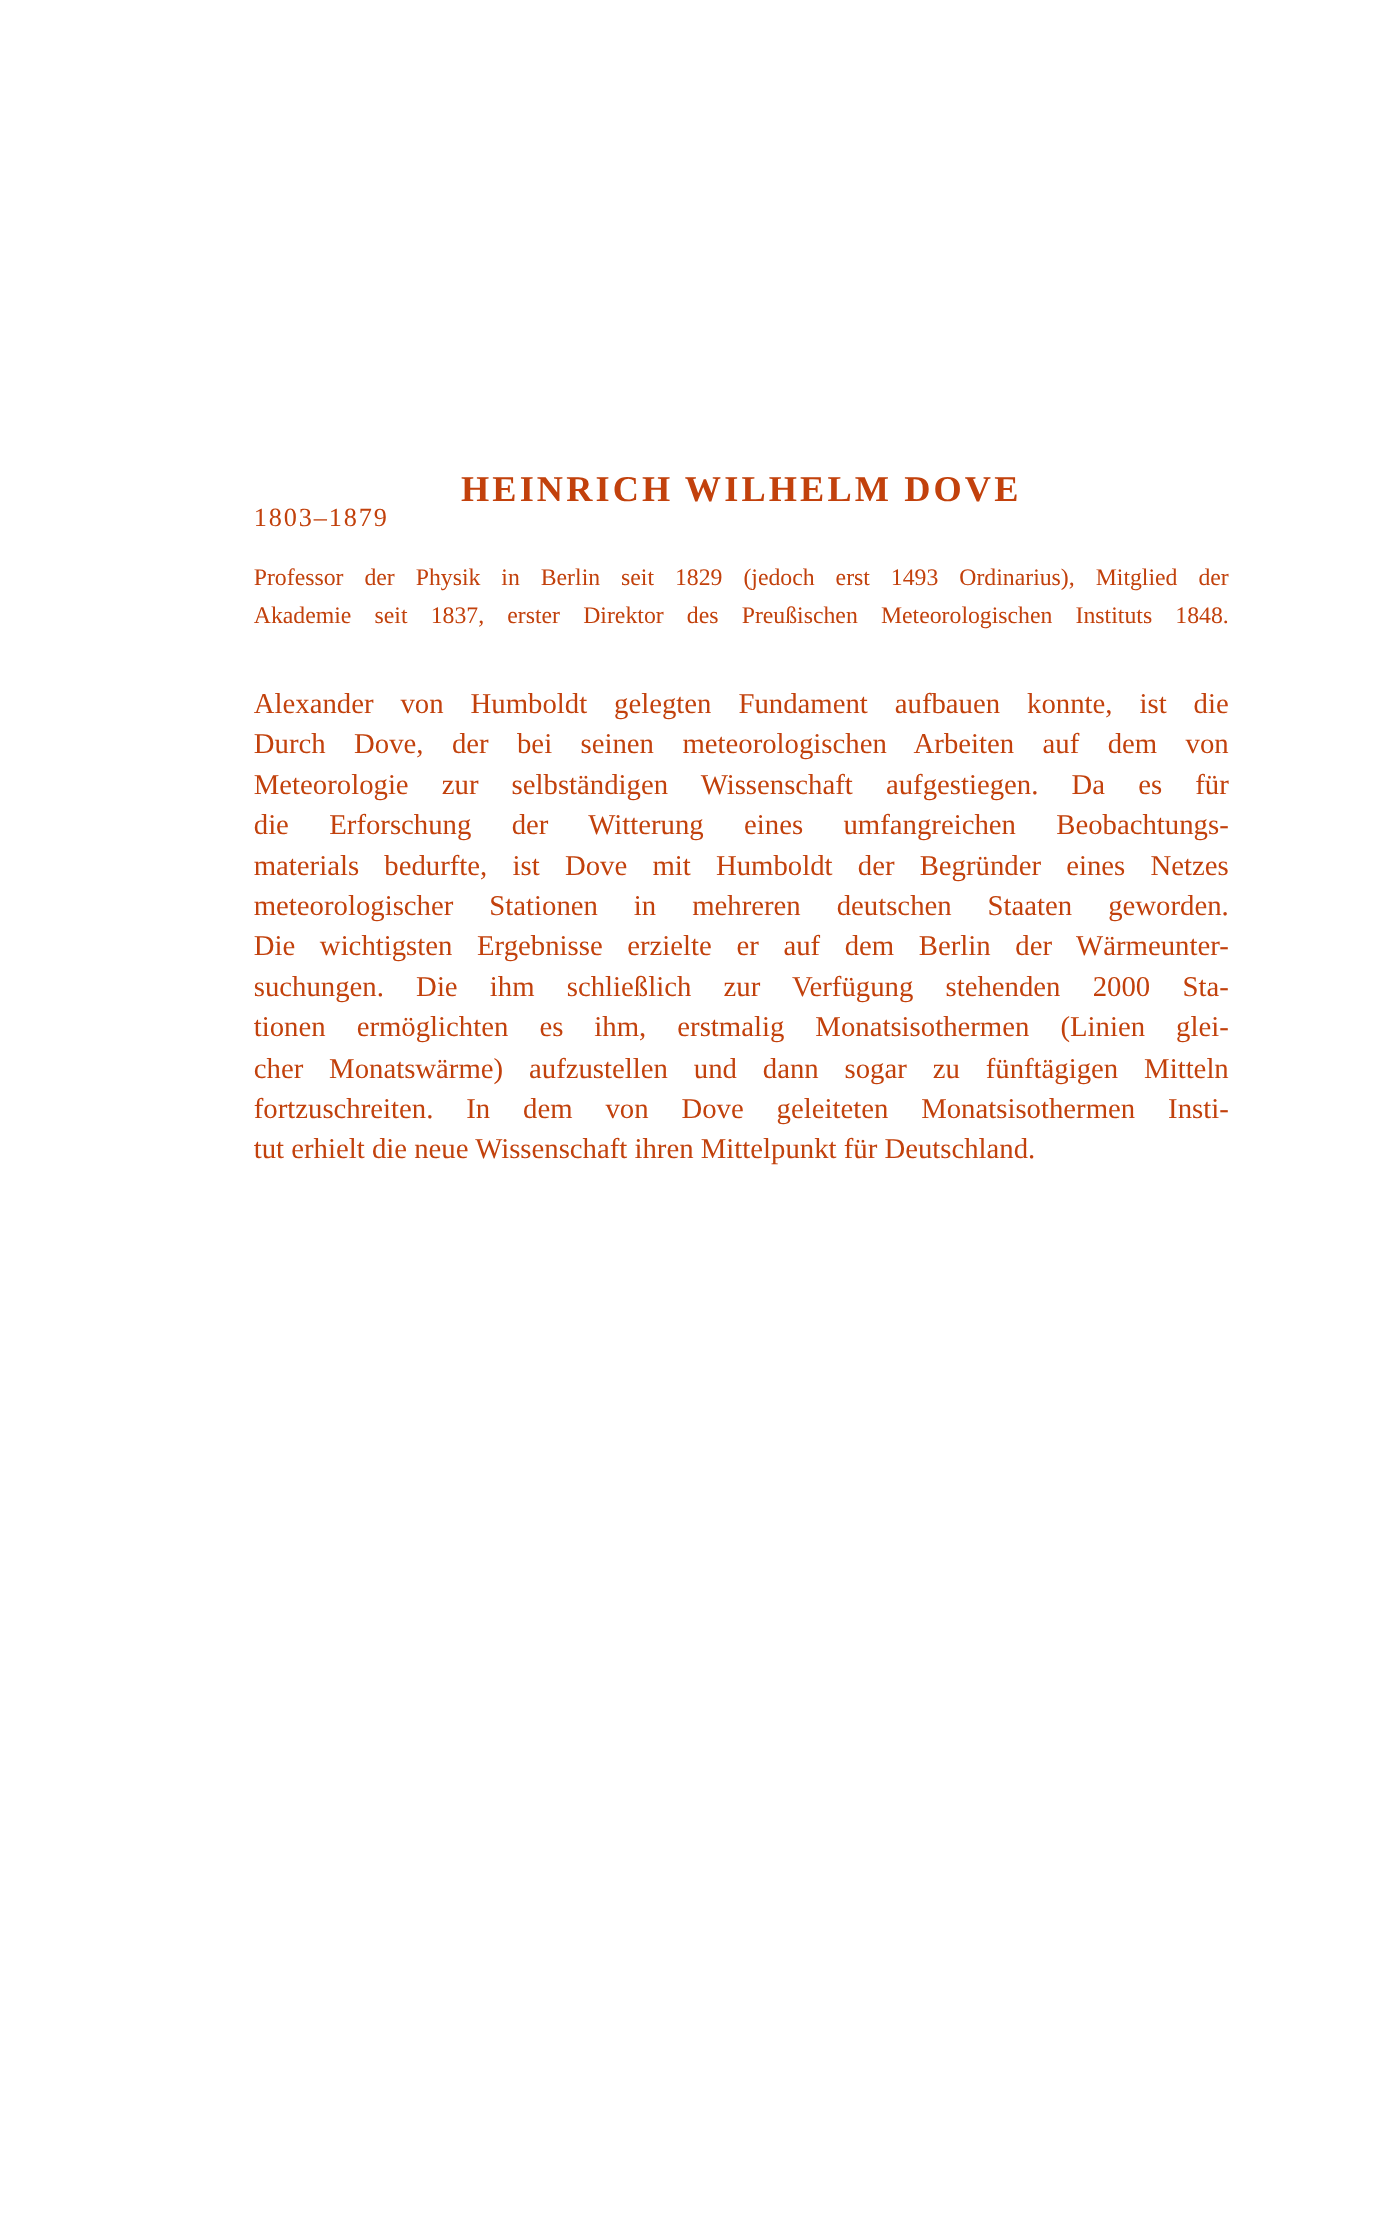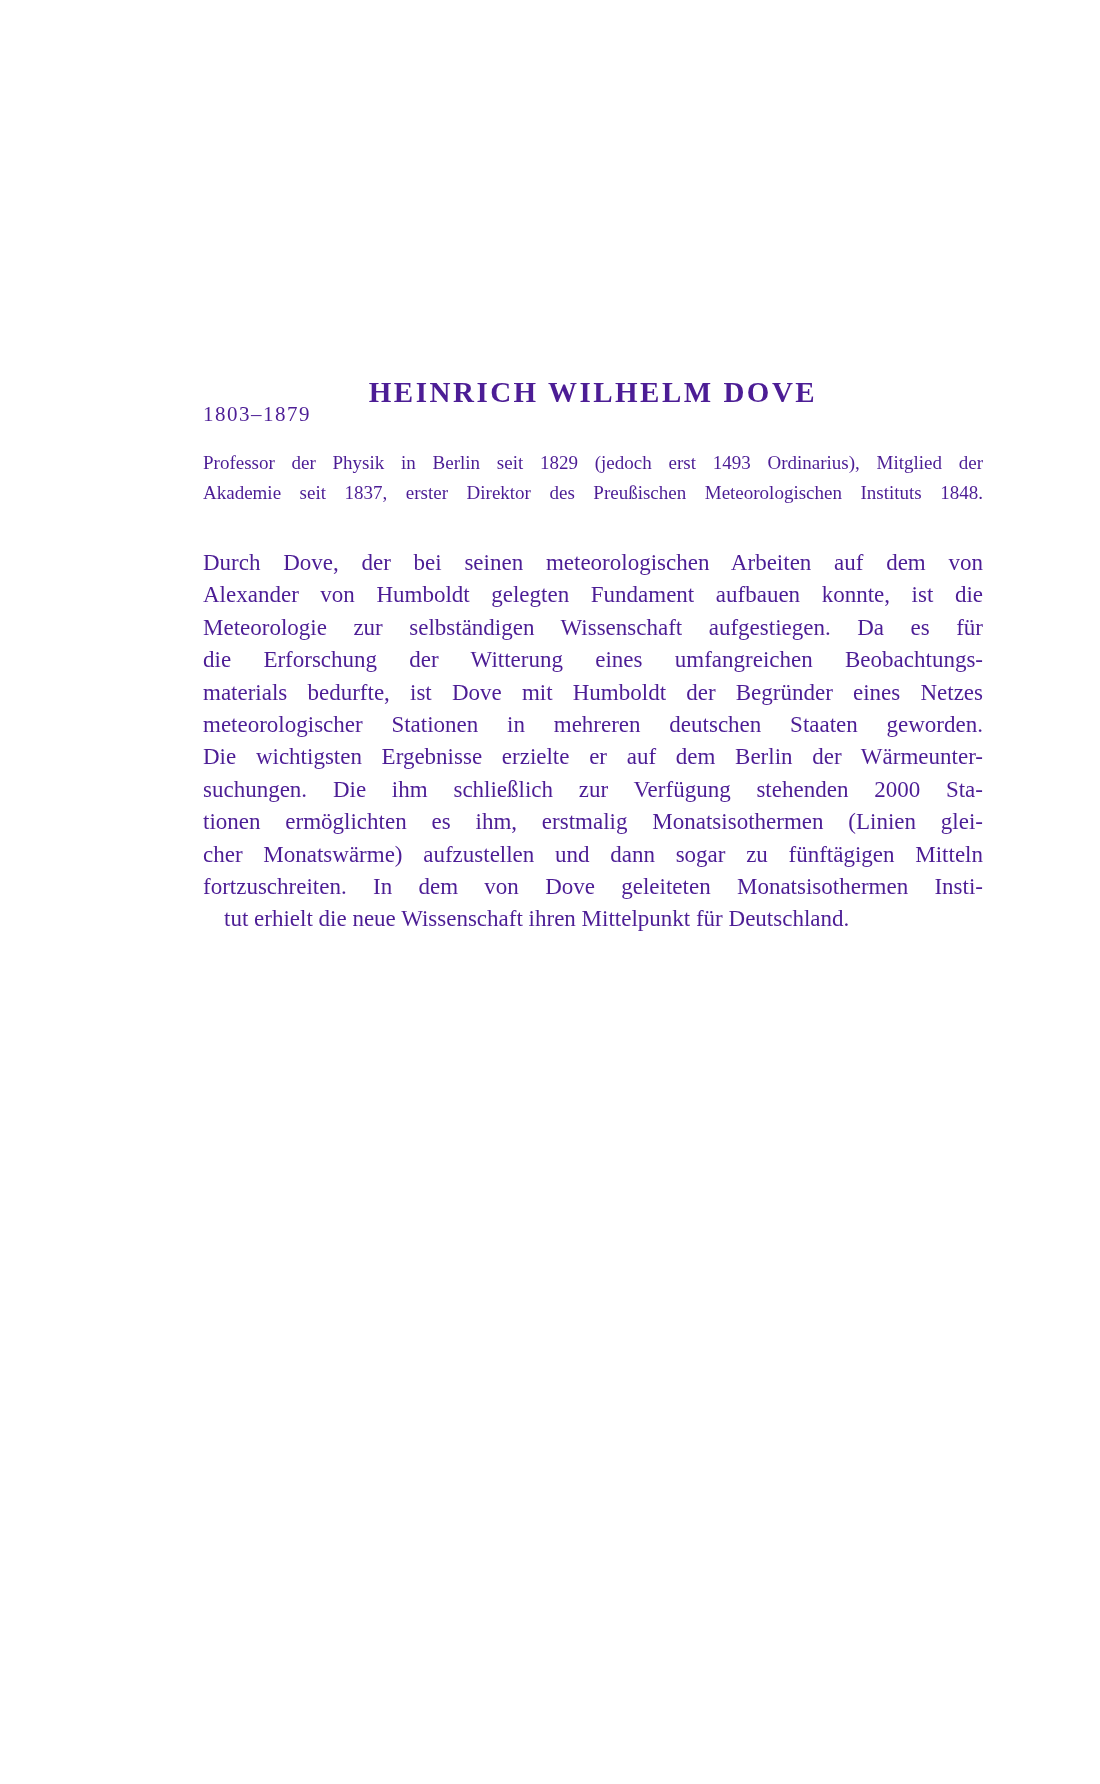--- a/index.html
+++ b/index.html
@@ -5,21 +5,21 @@
   html, body {
     margin: 0;
     padding: 0;
     background: #ffffff;
   }
   .page {
     position: relative;
     width: 1100px;
     height: 1392px;
     background: #ffffff;
-    color: #4c1d95;
+    color: #c2410c;
     font-family: "Liberation Serif", "DejaVu Serif", serif;
     overflow: hidden;
   }
   .content {
     position: absolute;
     left: 203px;
     top: 0;
     width: 780px;
   }
   .title {
@@ -59,21 +59,20 @@
     font-size: 23px;
     line-height: 32.4px;
   }
   .tline {
     text-align: justify;
     text-align-last: justify;
     white-space: normal;
   }
   .tline.lastline {
     text-align-last: left;
-    margin-left: 21px;
   }
   .folio {
     position: absolute;
     left: 80px;
     top: 1645px;
     font-size: 31px;
     line-height: 40px;
   }
 </style>
 </head>
@@ -81,22 +80,22 @@
 
 <div class="page">
   <div class="content">
     <h1 class="title">HEINRICH WILHELM DOVE</h1>
     <div class="dates">1803–1879</div>
     <div class="intro">
         <div class="tline">Professor der Physik in Berlin seit 1829 (jedoch erst 1493 Ordinarius), Mitglied der</div>
         <div class="tline">Akademie seit 1837, erster Direktor des Preußischen Meteorologischen Instituts 1848.</div>
       </div>
     <div class="body-par">
+        <div class="tline">Alexander von Humboldt gelegten Fundament aufbauen konnte, ist die</div>
         <div class="tline">Durch Dove, der bei seinen meteorologischen Arbeiten auf dem von</div>
-        <div class="tline">Alexander von Humboldt gelegten Fundament aufbauen konnte, ist die</div>
         <div class="tline">Meteorologie zur selbständigen Wissenschaft aufgestiegen. Da es für</div>
         <div class="tline">die Erforschung der Witterung eines umfangreichen Beobachtungs-</div>
         <div class="tline">materials bedurfte, ist Dove mit Humboldt der Begründer eines Netzes</div>
         <div class="tline">meteorologischer Stationen in mehreren deutschen Staaten geworden.</div>
         <div class="tline">Die wichtigsten Ergebnisse erzielte er auf dem Berlin der Wärmeunter-</div>
         <div class="tline">suchungen. Die ihm schließlich zur Verfügung stehenden 2000 Sta-</div>
         <div class="tline">tionen ermöglichten es ihm, erstmalig Monatsisothermen (Linien glei-</div>
         <div class="tline">cher Monatswärme) aufzustellen und dann sogar zu fünftägigen Mitteln</div>
         <div class="tline">fortzuschreiten. In dem von Dove geleiteten Monatsisothermen Insti-</div>
         <div class="tline lastline">tut erhielt die neue Wissenschaft ihren Mittelpunkt für Deutschland.</div>

